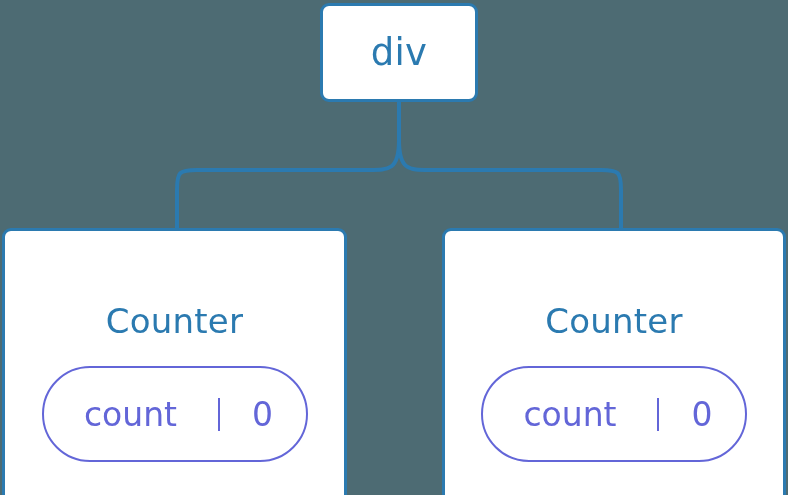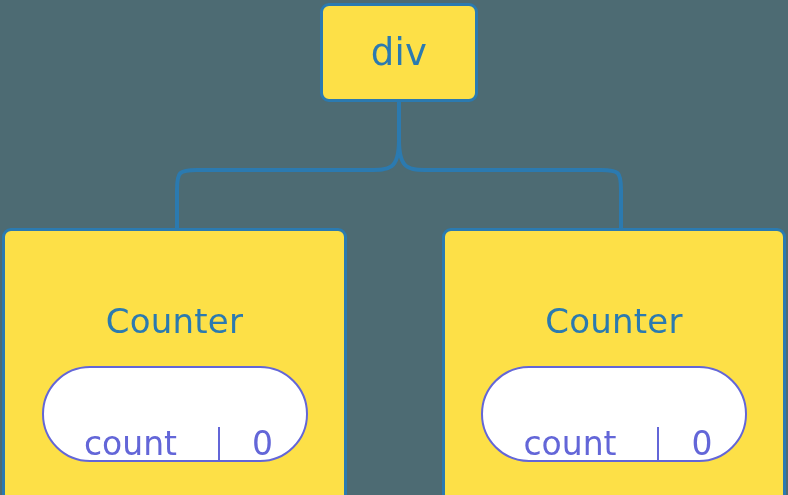--- a/index.html
+++ b/index.html
@@ -27,21 +27,21 @@
     left: 0;
     top: 0;
     width: 788px;
     height: 495px;
     z-index: 1;
   }
 
   
   .node-box {
     position: absolute;
-    background: #fde047;
+    background: #ffffff;
     border: 3px solid #2b7ab0;
     border-radius: 9px;
     box-sizing: border-box;
     z-index: 2;
   }
 
   
   #node-div {
     left: 320px;
     top: 3px;
@@ -86,21 +86,21 @@
   
   .state-pill {
     position: relative;
     margin-top: 28px;
     width: 266px;
     height: 96px;
     border: 2px solid #6366d8;
     border-radius: 48px;
     box-sizing: border-box;
     display: flex;
-    align-items: flex-end;
+    align-items: center;
     background: #ffffff;
   }
   .pill-key {
     width: 176px;
     display: flex;
     align-items: center;
     justify-content: center;
     border-right: 2px solid #6366d8;
     box-sizing: border-box;
   }

